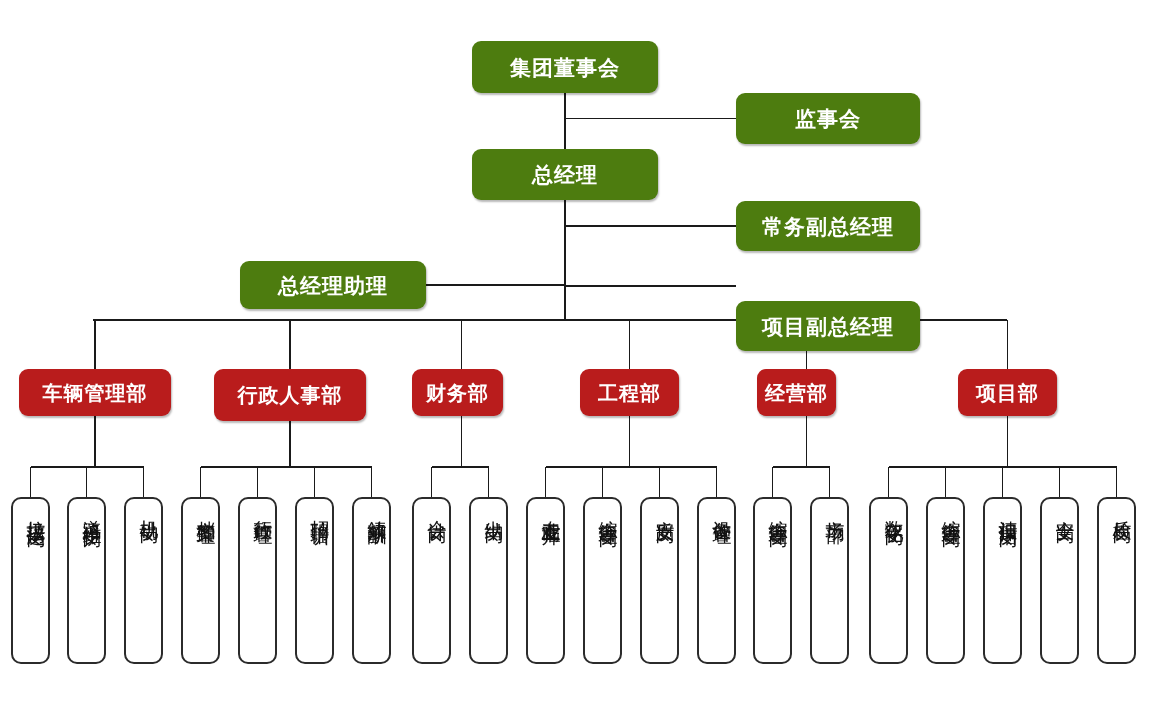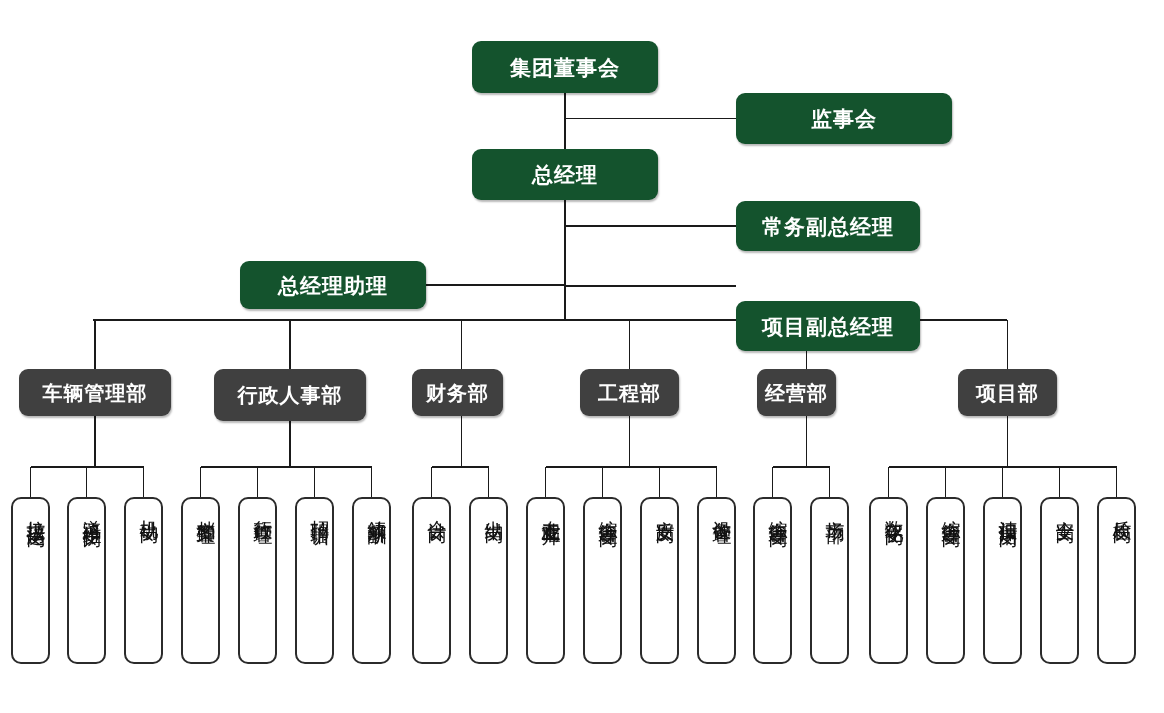--- a/index.html
+++ b/index.html
@@ -7,33 +7,33 @@
     width:1164px;height:713px;overflow:hidden;
     font-family:"Liberation Sans","DejaVu Sans",sans-serif;
   }
   #chart-root{position:relative;width:1164px;height:713px;background:#fff;}
   svg.connectors{position:absolute;left:0;top:0;width:1164px;height:713px;}
 
   .node{position:absolute;box-sizing:border-box;display:flex;align-items:center;justify-content:center;}
 
   
   .node.blue{
-    background:#14532d;
+    background:#4d7c0f;
     border-radius:9px;
     color:#ffffff;
     box-shadow:1px 2px 2px rgba(0,0,0,0.28);
   }
   .node.blue .label{
     font-size:21px;font-weight:700;letter-spacing:1px;line-height:1;
     white-space:nowrap;
   }
 
   
   .node.orange{
-    background:#404040;
+    background:#b91c1c;
     border-radius:9px;
     color:#ffffff;
     box-shadow:1px 2px 2px rgba(0,0,0,0.28);
   }
   .node.orange .label{
     font-size:20px;font-weight:700;letter-spacing:1px;line-height:1;
     white-space:nowrap;
   }
 
   
@@ -103,21 +103,21 @@
       <line x1="888.5" y1="467" x2="888.5" y2="497" stroke="#1a1a1a" stroke-width="1.6" shape-rendering="crispEdges"></line>
       <line x1="945.5" y1="467" x2="945.5" y2="497" stroke="#1a1a1a" stroke-width="1.6" shape-rendering="crispEdges"></line>
       <line x1="1002.5" y1="467" x2="1002.5" y2="497" stroke="#1a1a1a" stroke-width="1.6" shape-rendering="crispEdges"></line>
       <line x1="1059.5" y1="467" x2="1059.5" y2="497" stroke="#1a1a1a" stroke-width="1.6" shape-rendering="crispEdges"></line>
       <line x1="1116.5" y1="467" x2="1116.5" y2="497" stroke="#1a1a1a" stroke-width="1.6" shape-rendering="crispEdges"></line>
     </svg>
   <div id="nodes-layer">
       <div class="node blue" style="left: 472px; top: 41px; width: 186px; height: 52px;">
         <span class="label">集团董事会</span>
       </div>
-      <div class="node blue" style="left: 736px; top: 93px; width: 216px; height: 51px;">
+      <div class="node blue" style="left: 736px; top: 93px; width: 184px; height: 51px;">
         <span class="label">监事会</span>
       </div>
       <div class="node blue" style="left: 472px; top: 149px; width: 186px; height: 51px;">
         <span class="label">总经理</span>
       </div>
       <div class="node blue" style="left: 736px; top: 201px; width: 184px; height: 50px;">
         <span class="label">常务副总经理</span>
       </div>
       <div class="node blue" style="left: 736px; top: 261px; width: 184px; height: 50px; margin-top: 40px;">
         <span class="label">项目副总经理</span>

